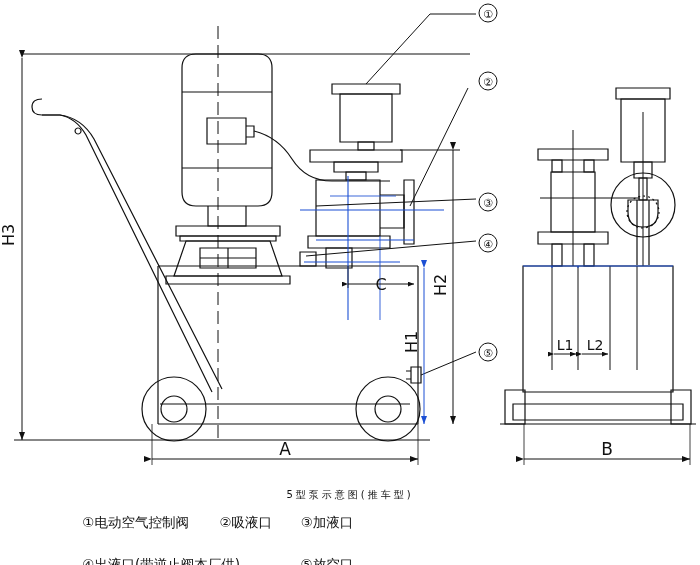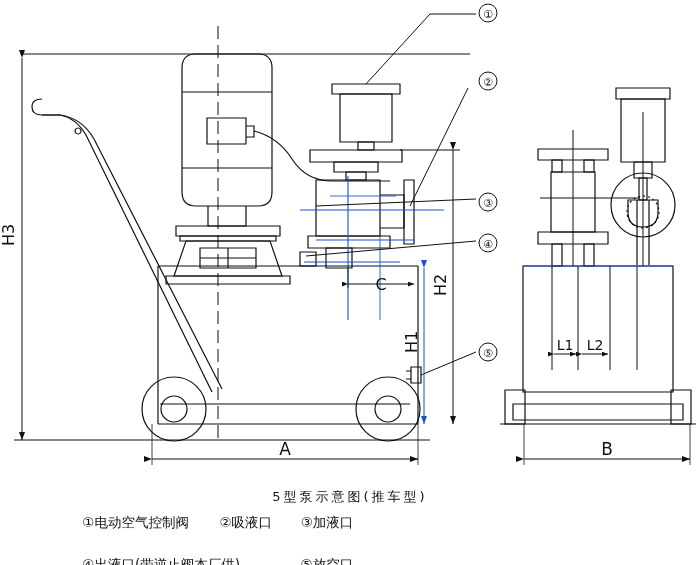--- a/index.html
+++ b/index.html
@@ -2,21 +2,21 @@
 <html><head>
 <meta charset="utf-8">
 <style>
   html,body{margin:0;padding:0;background:#ffffff;}
   body{width:700px;height:565px;overflow:hidden;
        font-family:"DejaVu Sans","Liberation Sans",sans-serif;color:#111;}
   #stage{position:relative;width:700px;height:565px;}
   svg.sheet{position:absolute;left:0;top:0;width:700px;height:565px;}
   .cap{position:absolute;width:100%;text-align:center;
        font-family:"DejaVu Sans","Liberation Sans",sans-serif;}
-  .cap-title{top:488px;font-size:13px;letter-spacing:3px;}
+  .cap-title{top:488px;font-size:10px;letter-spacing:3px;}
   .legend-row{position:absolute;left:0;width:700px;font-size:13.5px;}
   .legend-row > span{display:inline-block;}
   .lg1{top:514px;}
   .lg2{top:556px;}
   .pad-a{width:78px;}
   .gap1{width:22px;}
   .gap2{width:20px;}
 </style>
 </head>
 <body>

